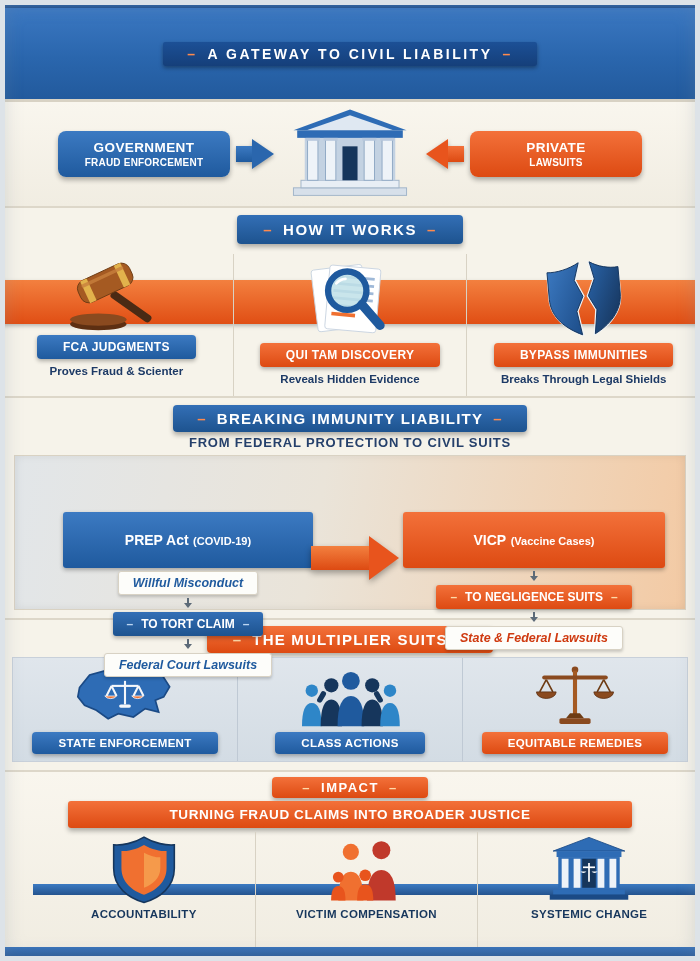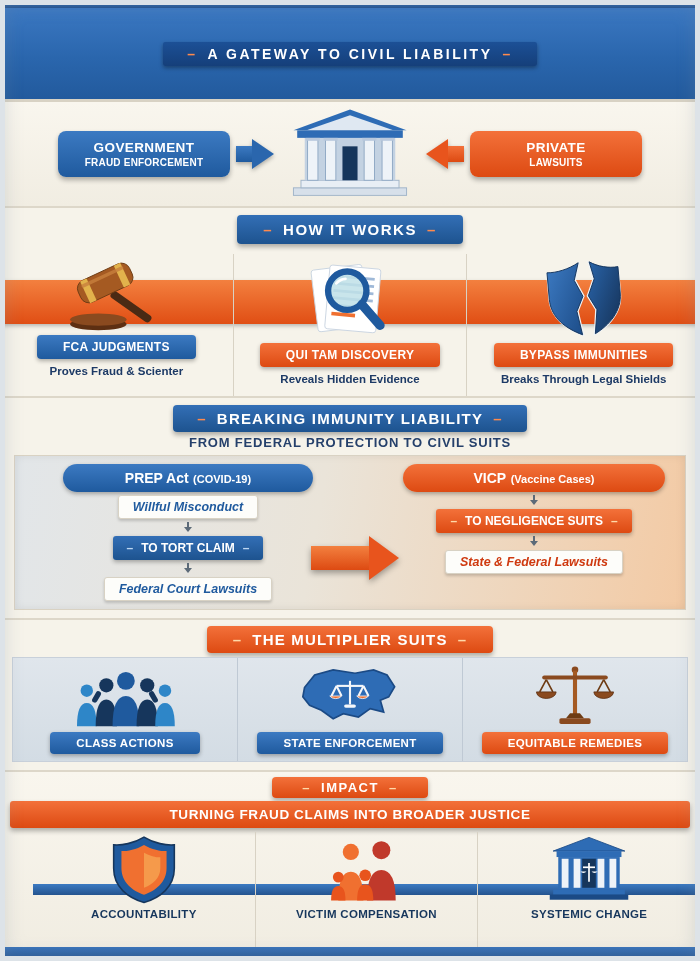--- a/index.html
+++ b/index.html
@@ -72,22 +72,22 @@
   
   .barriers { height:222px; display:flex; flex-direction:column; background:#f6f3ea; border-bottom:2px solid #ddd7c9;}
   .barriers .banner { margin:7px auto 3px; font-size:15px; letter-spacing:1.2px; padding:5px 24px; }
   .barriers-sub { text-align:center; font-size:13px; font-weight:800; color:#25406b; letter-spacing:.8px; margin-bottom:5px;}
   .flow-panel { position:relative; flex:1; margin:0 14px 8px;
                 background:linear-gradient(100deg,#e2e6e9 0%,#eae4d9 45%,#f3caa4 100%);
                 border:1px solid #d9d2c3; box-shadow:inset 0 0 8px rgba(0,0,0,.07); }
   .flow-col { position:absolute; top:8px; display:flex; flex-direction:column; align-items:center; gap:3px; }
   .flow-col.left  { left:48px;  width:250px; }
   .flow-col.right { left:388px; width:262px; }
-  .flow-head { width:100%; text-align:center; color:#fff; padding:5px 4px; border-radius:14px;
-               box-shadow:0 2px 4px rgba(0,0,0,.3); }
+  .flow-head { width:100%; text-align:center; color:#fff; padding:19px 4px; border-radius:3px;
+               box-shadow:0 2px 4px rgba(0,0,0,.3);margin-top:48px; }
   .flow-head .big { font-size:14px; font-weight:800; }
   .flow-head .small { font-size:11px; font-weight:700; }
   .step-white { background:#fdfdfa; border:1px solid #d8d2c4; padding:4px 14px; border-radius:3px;
                 font-size:12.5px; font-weight:800; font-style:italic; box-shadow:0 2px 3px rgba(0,0,0,.18); white-space:nowrap;}
   .txt-blue { color:#1f5a9e; } .txt-orange { color:#e04e14; } .txt-red { color:#cf3a10; }
   .step-color { display:flex; gap:8px; align-items:center; color:#fff; font-weight:800; font-size:12px;
                 padding:5px 14px; border-radius:3px; box-shadow:0 2px 4px rgba(0,0,0,.3); white-space:nowrap;}
   .step-color .dash { color:#ffd9a8; }
   .step-color.blue { background:linear-gradient(#336fb6,#1d538f); } .step-color.blue .dash { color:#bcd6f2; }
   .step-color.orange { background:linear-gradient(#f3713a,#dd4a12); }
@@ -105,21 +105,21 @@
   .mult-panel { flex:1; margin:0 12px 8px; background:linear-gradient(#e0e6ec,#d3dce4);
                 border:1px solid #c8d0da; display:flex; }
   .mult-col { flex:1; display:flex; flex-direction:column; align-items:center; justify-content:flex-start; padding-top:4px;}
   .mult-col + .mult-col { border-left:1px solid #bfc9d4; }
   .mult-icon { height:68px; display:flex; align-items:center; }
   .mult-col .chip { margin-top:2px; font-size:11.5px; }
 
   
   .impact { height:175px; display:flex; flex-direction:column; background:linear-gradient(#f9f6ee,#f1ede2); }
   .impact .banner.small { margin:5px auto 3px; font-size:13px; letter-spacing:1.5px; padding:3px 30px; }
-  .impact-sub { align-self:center; width:680px; text-align:center; background:linear-gradient(#f3713a,#dd4a12);
+  .impact-sub { align-self:center; width:564px; text-align:center; background:linear-gradient(#f3713a,#dd4a12);
                 color:#fff; font-weight:800; font-size:13.5px; letter-spacing:.6px; padding:6px 4px;
                 border-radius:3px; box-shadow:0 3px 5px rgba(0,0,0,.3); }
   .impact-grid { position:relative; flex:1; display:flex; margin-top:4px;margin-left:33px; }
   .impact-stripe { position:absolute; left:0; right:0; top:52px; height:11px; background:linear-gradient(#3c7ac2,#24548f); }
   .impact-col { position:relative; flex:1; display:flex; flex-direction:column; align-items:center; z-index:2;}
   .impact-col + .impact-col { border-left:1px solid #d8d2c4; }
   .impact-icon { height:72px; display:flex; align-items:flex-end; }
   .impact-label { margin-top:4px; font-size:11.5px; font-weight:800; color:#16365c; letter-spacing:.3px; }
 </style>
 </head>
@@ -323,63 +323,63 @@
 
   <div class="multiplier">
     <div class="banner orange">
       <span class="dash">–</span>
       <span>THE MULTIPLIER SUITS</span>
       <span class="dash">–</span>
     </div>
     <div class="mult-panel">
       <div class="mult-col">
         <div class="mult-icon">
-          <svg width="126" height="64" viewBox="0 0 130 72">
-            <g fill="#2e86c8">
-                <circle cx="22" cy="30" r="7"></circle>
-                <path d="M11 70 q0 -26 11 -26 q11 0 11 26 z"></path>
-              </g>
-            <g fill="#16365c">
-                <circle cx="44" cy="24" r="8"></circle>
-                <path d="M32 70 q0 -30 12 -30 q12 0 12 30 z"></path>
-                <rect x="30" y="30" width="6" height="14" rx="3" transform="rotate(30 33 37)"></rect>
-              </g>
-            <g fill="#1f5a9e">
-                <circle cx="66" cy="19" r="10"></circle>
-                <path d="M51 70 q0 -34 15 -34 q15 0 15 34 z"></path>
-              </g>
-            <g fill="#16365c">
-                <circle cx="90" cy="24" r="8"></circle>
-                <path d="M78 70 q0 -30 12 -30 q12 0 12 30 z"></path>
-                <rect x="94" y="30" width="6" height="14" rx="3" transform="rotate(-30 97 37)"></rect>
-              </g>
-            <g fill="#2e86c8">
-                <circle cx="110" cy="30" r="7"></circle>
-                <path d="M99 70 q0 -26 11 -26 q11 0 11 26 z"></path>
-              </g>
-          </svg>
-        </div>
-        <div class="chip box-blue">CLASS ACTIONS</div>
-      </div>
-
-      <div class="mult-col">
-        <div class="mult-icon">
           <svg width="116" height="64" viewBox="0 0 120 76">
             <path d="M6 28 L18 13 L40 7 L66 11 L88 7 L104 13 L113 27 L106 39 L96 43 L100 57 L84 53 L70 63 L52 59 L40 65 L26 55 L12 49 L4 39 Z" fill="#2e6cb5" stroke="#1b4a85" stroke-width="2"></path>
             <g stroke="#f5f7fa" stroke-width="2.5" fill="none">
               <line x1="60" y1="20" x2="60" y2="48"></line>
                 <line x1="44" y1="26" x2="76" y2="26"></line>
               <path d="M44 26 L38 38 M44 26 L50 38 M76 26 L70 38 M76 26 L82 38"></path>
             </g>
             <path d="M36 38 a8 6 0 0 0 14 0 Z" fill="#f07030" stroke="#f5f7fa"></path>
             <path d="M68 38 a8 6 0 0 0 14 0 Z" fill="#f07030" stroke="#f5f7fa"></path>
             <rect x="53" y="48" width="14" height="4" rx="2" fill="#f5f7fa"></rect>
           </svg>
         </div>
         <div class="chip box-blue">STATE ENFORCEMENT</div>
+      </div>
+
+      <div class="mult-col">
+        <div class="mult-icon">
+          <svg width="126" height="64" viewBox="0 0 130 72">
+            <g fill="#2e86c8">
+                <circle cx="22" cy="30" r="7"></circle>
+                <path d="M11 70 q0 -26 11 -26 q11 0 11 26 z"></path>
+              </g>
+            <g fill="#16365c">
+                <circle cx="44" cy="24" r="8"></circle>
+                <path d="M32 70 q0 -30 12 -30 q12 0 12 30 z"></path>
+                <rect x="30" y="30" width="6" height="14" rx="3" transform="rotate(30 33 37)"></rect>
+              </g>
+            <g fill="#1f5a9e">
+                <circle cx="66" cy="19" r="10"></circle>
+                <path d="M51 70 q0 -34 15 -34 q15 0 15 34 z"></path>
+              </g>
+            <g fill="#16365c">
+                <circle cx="90" cy="24" r="8"></circle>
+                <path d="M78 70 q0 -30 12 -30 q12 0 12 30 z"></path>
+                <rect x="94" y="30" width="6" height="14" rx="3" transform="rotate(-30 97 37)"></rect>
+              </g>
+            <g fill="#2e86c8">
+                <circle cx="110" cy="30" r="7"></circle>
+                <path d="M99 70 q0 -26 11 -26 q11 0 11 26 z"></path>
+              </g>
+          </svg>
+        </div>
+        <div class="chip box-blue">CLASS ACTIONS</div>
       </div>
 
       <div class="mult-col">
         <div class="mult-icon">
           <svg width="100" height="64" viewBox="0 0 110 78">
             <circle cx="55" cy="7" r="4" fill="#8a4a1f"></circle>
             <rect x="52.5" y="8" width="5" height="54" fill="#a55a22"></rect>
             <rect x="15" y="14" width="80" height="5" rx="2.5" fill="#8a4a1f"></rect>
             <g stroke="#6e3c14" stroke-width="2" fill="none">
               <path d="M20 19 L12 34 M20 19 L28 34 M90 19 L82 34 M90 19 L98 34"></path>

